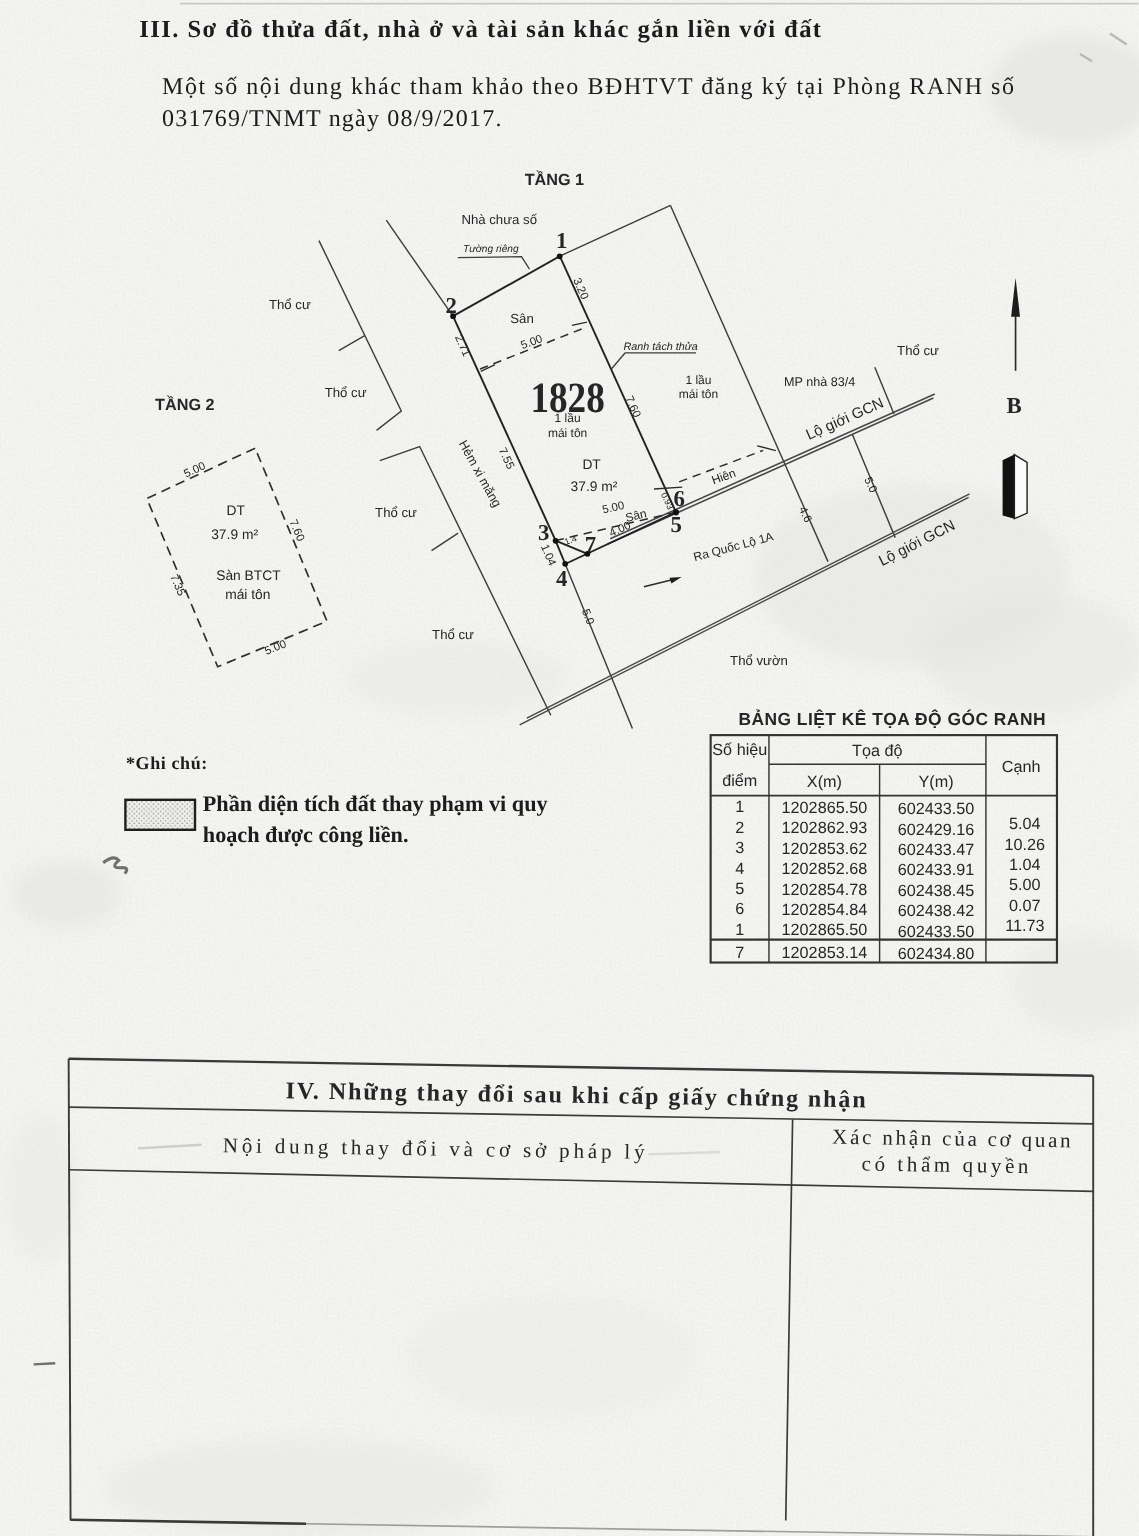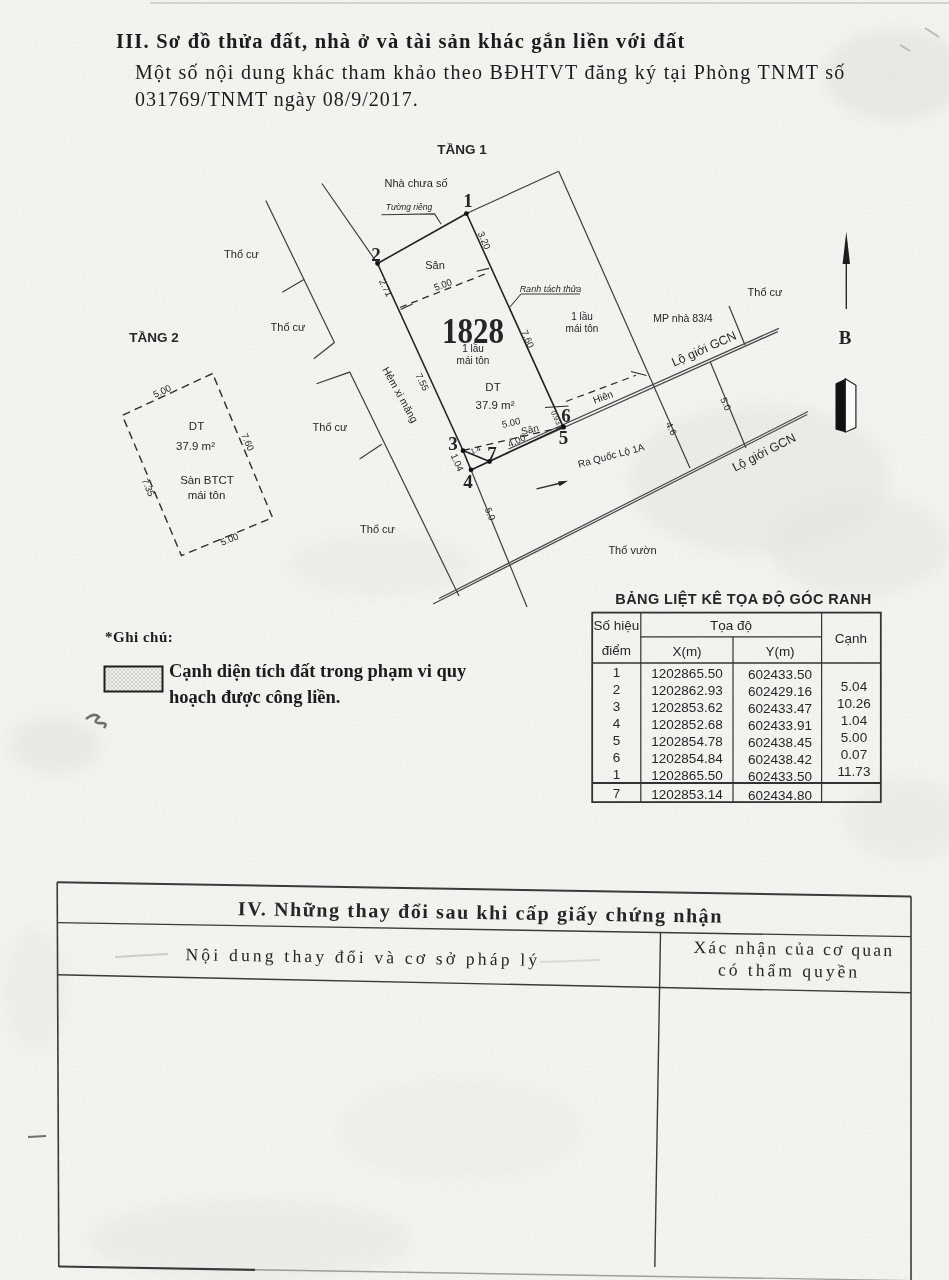--- a/index.html
+++ b/index.html
@@ -38,29 +38,29 @@
 <path d="M925,28 l14,9 M900,45 l10,6" stroke="#b9b9b4" stroke-width="2" fill="none"></path>
 
 <path d="M86,719 q9,-7 13,-2 q-8,7 3,6 q6,0 2,5" stroke="#70706c" stroke-width="2.6" fill="none"></path>
 
 <line x1="28" y1="1137" x2="46" y2="1136" stroke="#6f6f6b" stroke-width="2"></line>
 
 <line x1="115" y1="957" x2="168" y2="954" stroke="#b5b5b0" stroke-width="2" opacity="0.6"></line>
 <line x1="540" y1="962" x2="600" y2="960" stroke="#c2c2bd" stroke-width="2" opacity="0.5"></line>
 </svg>
 
-<div class="t" style="left:116px;top:30px;font-size:20.5px;font-weight:bold;letter-spacing:1.2px">III. Sơ đồ thửa đất, nhà ở và tài sản khác gắn liền với đất</div>
-
-<div class="t" style="left:135px;top:61px;font-size:20px;letter-spacing:1.3px">Một số nội dung khác tham khảo theo BĐHTVT đăng ký tại Phòng TNMT số</div>
+<div class="t" style="left:116px;top:14px;font-size:20.5px;font-weight:bold;letter-spacing:1.2px">III. Sơ đồ thửa đất, nhà ở và tài sản khác gắn liền với đất</div>
+
+<div class="t" style="left:135px;top:61px;font-size:20px;letter-spacing:1.3px">Một số nội dung khác tham khảo theo BĐHTVT đăng ký tại Phòng RANH số</div>
 
 <div class="t" style="left:135px;top:88px;font-size:20px;letter-spacing:1px">031769/TNMT ngày 08/9/2017.</div>
 
 <div class="t" style="left:105px;top:629px;font-size:15px;font-weight:bold;letter-spacing:0.5px">*Ghi chú:</div>
 
-<div class="t" style="left:169px;top:661px;font-size:18.5px;font-weight:bold">Cạnh diện tích đất trong phạm vi quy</div>
+<div class="t" style="left:169px;top:661px;font-size:18.5px;font-weight:bold">Phần diện tích đất thay phạm vi quy</div>
 
 <div class="t" style="left:169px;top:687px;font-size:18.5px;font-weight:bold">hoạch được công liền.</div>
 
 <svg width="70" height="32" style="left:103px;top:665px" viewBox="0 0 70 32">
 <defs>
       <pattern id="hat" width="4" height="4" patternUnits="userSpaceOnUse">
         <rect width="4" height="4" fill="#efefec"></rect>
         <circle cx="1" cy="1" r="0.7" fill="#9a9a95"></circle>
         <circle cx="3" cy="3" r="0.7" fill="#a8a8a3"></circle>
       </pattern>

